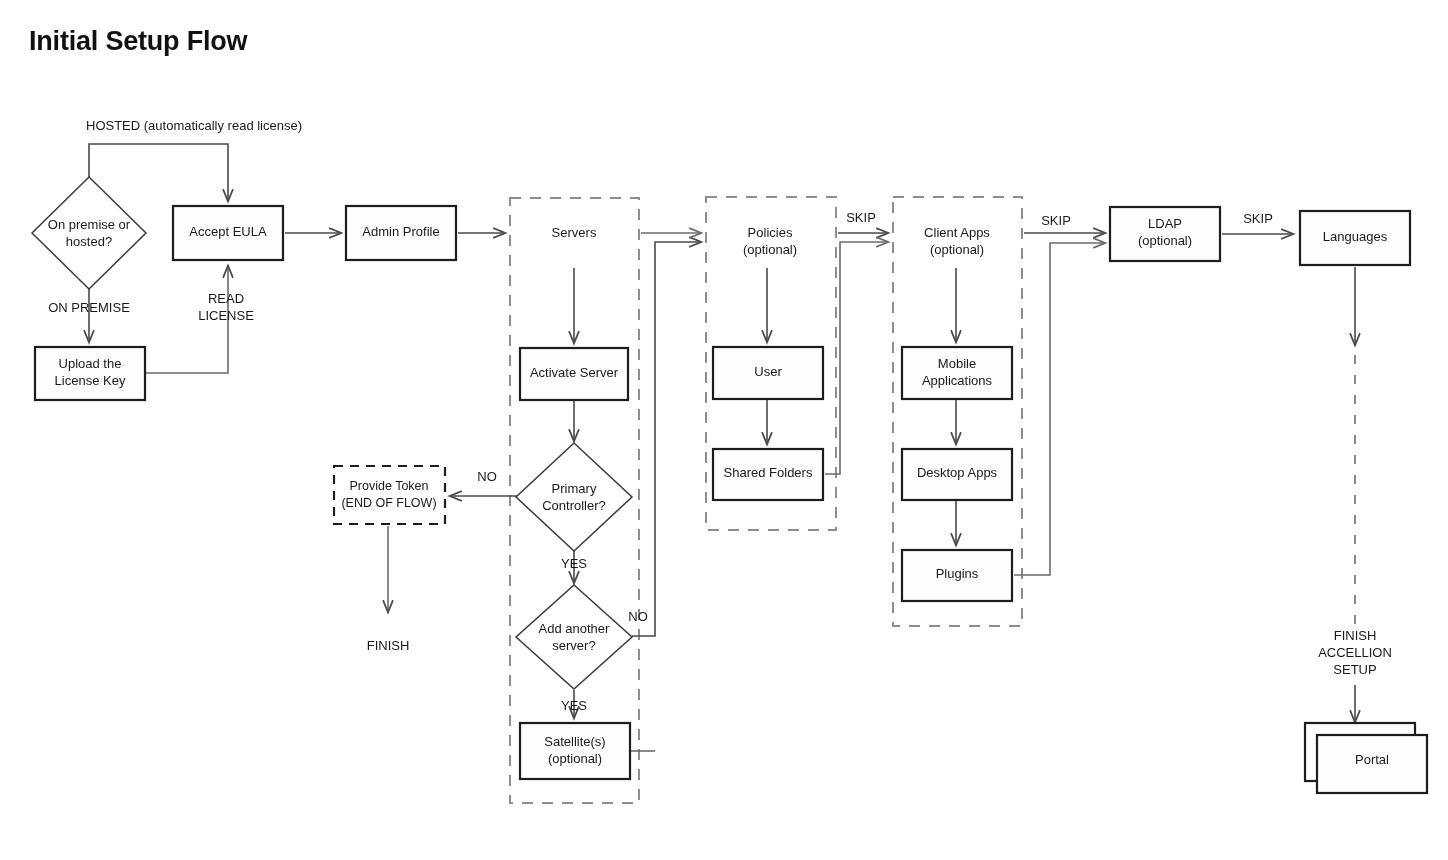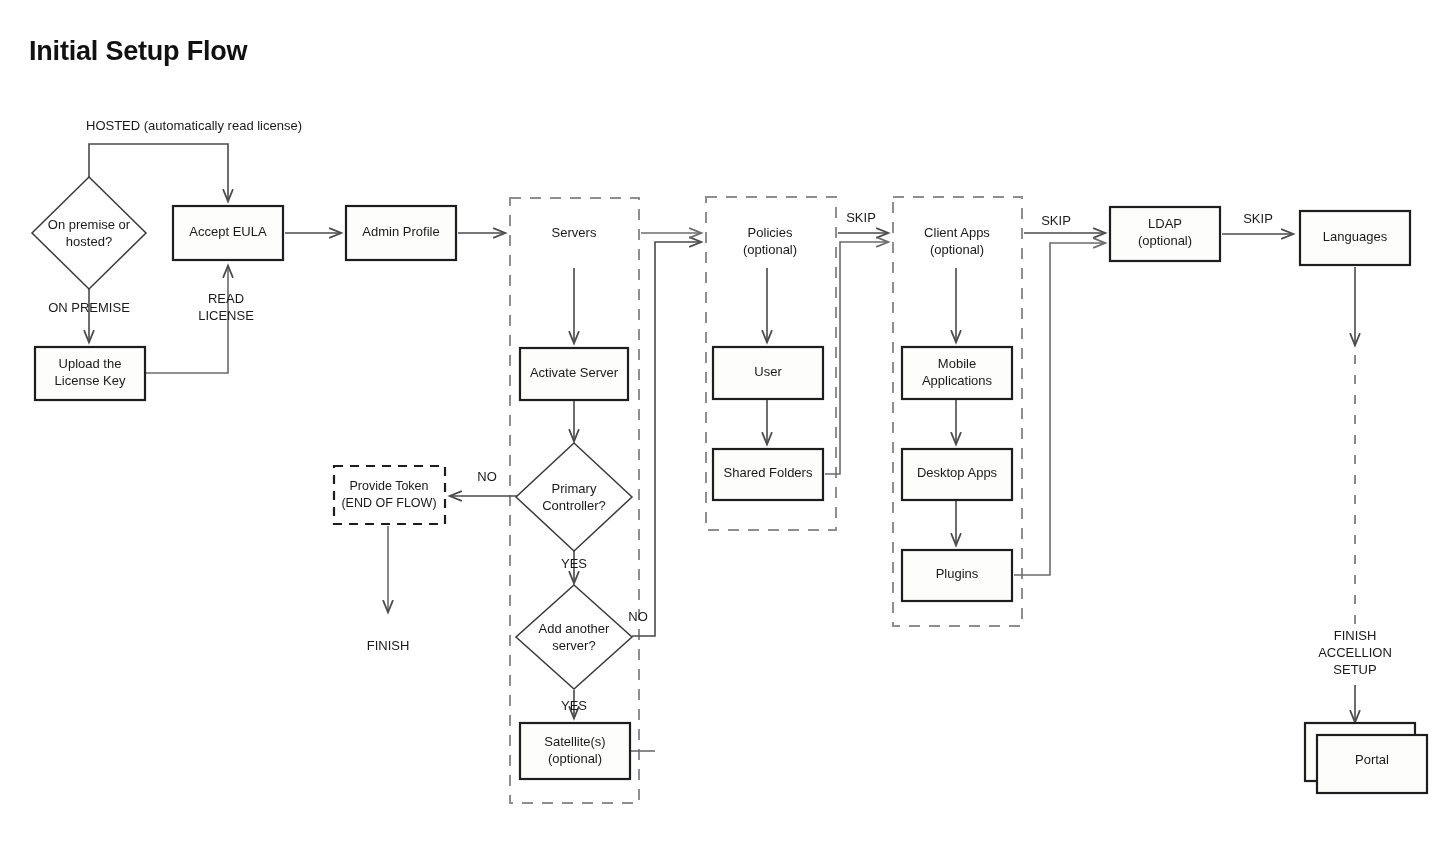--- a/index.html
+++ b/index.html
@@ -1,18 +1,18 @@
 <!DOCTYPE html>
 <html><head>
 <meta charset="utf-8">
 <style>
   html,body{margin:0;padding:0;background:#ffffff;}
   body{width:1448px;height:860px;overflow:hidden;font-family:"Liberation Sans","DejaVu Sans",sans-serif;color:#1a1a1a;}
   #stage{position:relative;width:1448px;height:860px;background:#ffffff;}
-  #page-title{position:absolute;left:29px;top:36px;font-size:27px;font-weight:bold;letter-spacing:-0.2px;color:#111111;}
+  #page-title{position:absolute;left:29px;top:26px;font-size:27px;font-weight:bold;letter-spacing:-0.2px;color:#111111;}
   svg#flow{position:absolute;left:0;top:0;width:1448px;height:860px;}
   .nodebox{fill:#fdfdfb;stroke:#1d1d1d;stroke-width:2.2;}
   .dashbox{fill:none;stroke:#1d1d1d;stroke-width:2.2;stroke-dasharray:9 7;}
   .grp{fill:none;stroke:#8e8e8e;stroke-width:2;stroke-dasharray:11 9;}
   .dia{fill:#ffffff;stroke:#3a3a3a;stroke-width:1.5;}
   .ln{stroke:#4a4a4a;stroke-width:1.6;fill:none;}
   .ln2{stroke:#6b6b6b;stroke-width:1.6;fill:none;}
   .dashln{stroke:#7d7d7d;stroke-width:1.8;fill:none;stroke-dasharray:9 11;}
   .lbl{font-family:"Liberation Sans","DejaVu Sans",sans-serif;font-size:13px;fill:#1a1a1a;}
   .lbl.sm{font-size:12.5px;}

